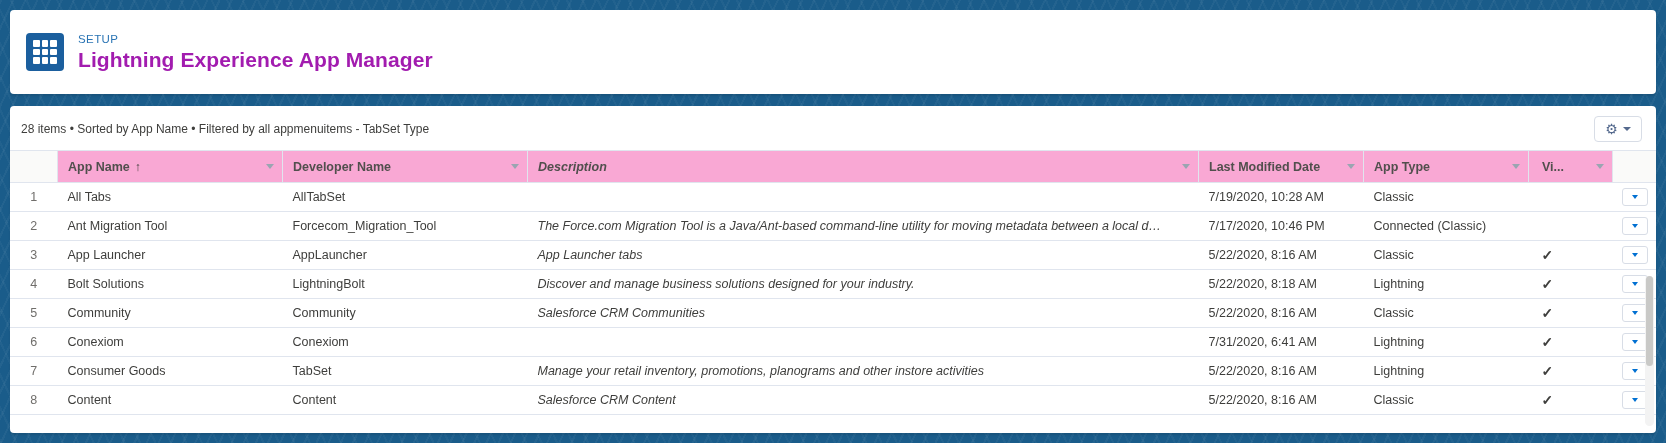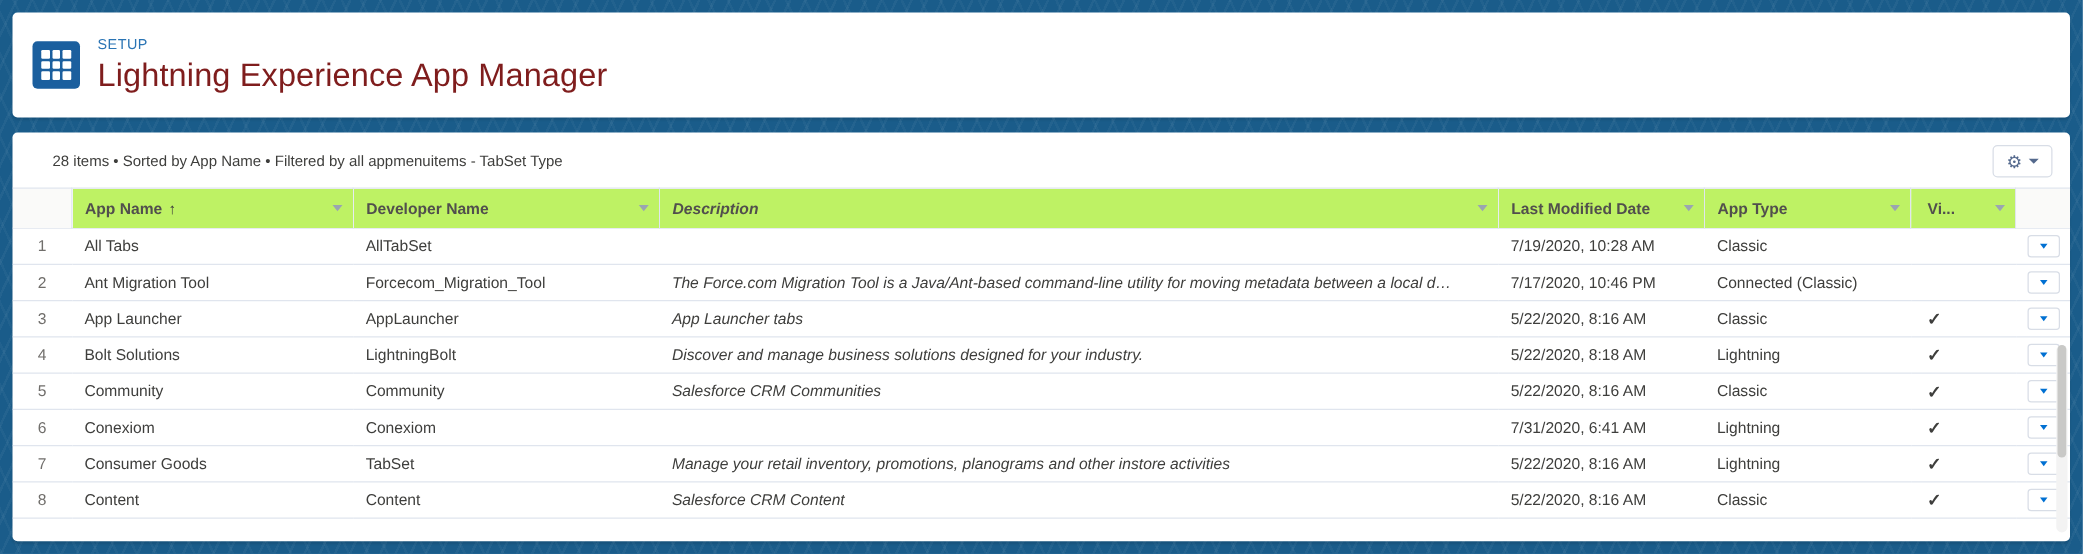--- a/index.html
+++ b/index.html
@@ -64,23 +64,23 @@
     line-height: 1.1;
   }
   .eyebrow {
     font-size: 11.5px;
     letter-spacing: 0.4px;
     color: #2a74b4;
     text-transform: uppercase;
     margin-bottom: 3px;
   }
   .page-title {
-    font-size: 26px;
-    font-weight: normal;
-    color: #7f1d1d;
+    font-size: 21px;
+    font-weight: bold;
+    color: #a21caf;
     letter-spacing: 0.1px;
   }
   .header-actions {
     margin-left: auto;
     display: flex;
     align-items: center;
     gap: 0;
     padding-right: 6px;
   }
   .btn {
@@ -107,21 +107,21 @@
     margin-top: 12px;
     background: #ffffff;
     border-radius: 4px;
     box-shadow: 0 2px 2px rgba(0,0,0,0.10);
     height: 327px;
     overflow: hidden;
   }
   .list-meta-row {
     display: flex;
     align-items: center;
-    padding: 12px 14px 10px 32px;
+    padding: 12px 14px 10px 11px;
     height: 22px;
   }
   .list-meta {
     font-size: 12px;
     color: #3e3e3c;
   }
   .gear-btn {
     margin-left: auto;
     border: 1px solid #d8dde6;
     border-radius: 4px;
@@ -151,21 +151,21 @@
     border-collapse: collapse;
     width: 100%;
     table-layout: fixed;
     font-size: 12.5px;
   }
   thead th {
     text-align: left;
     font-weight: bold;
     color: #514f4d;
     font-size: 12.5px;
-    background: #bef264;
+    background: #f9a8d4;
     border-top: 1px solid #e0e5ee;
     border-bottom: 1px solid #e0e5ee;
     border-right: 1px solid #e0e5ee;
     height: 31px;
     padding: 0 8px 0 10px;
     position: relative;
     white-space: nowrap;
     overflow: hidden;
   }
   thead th .th-inner {

